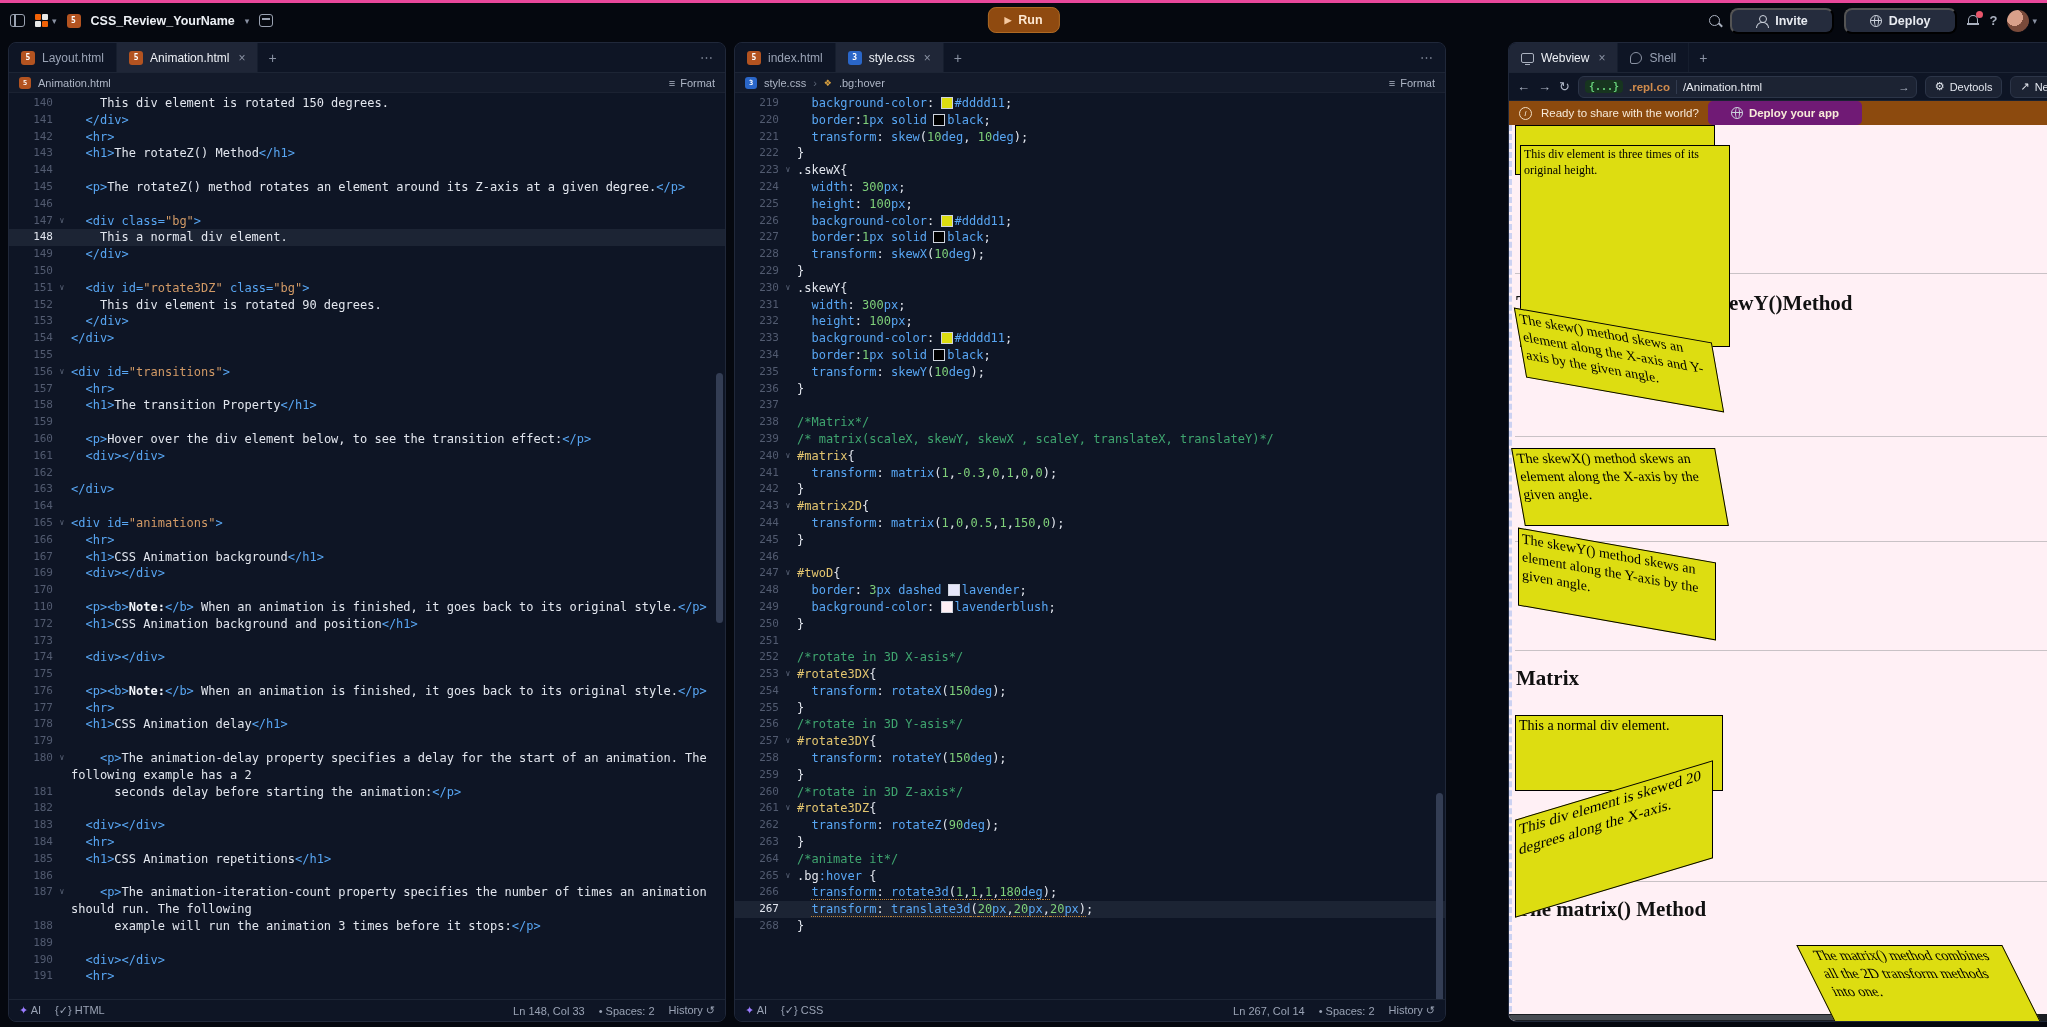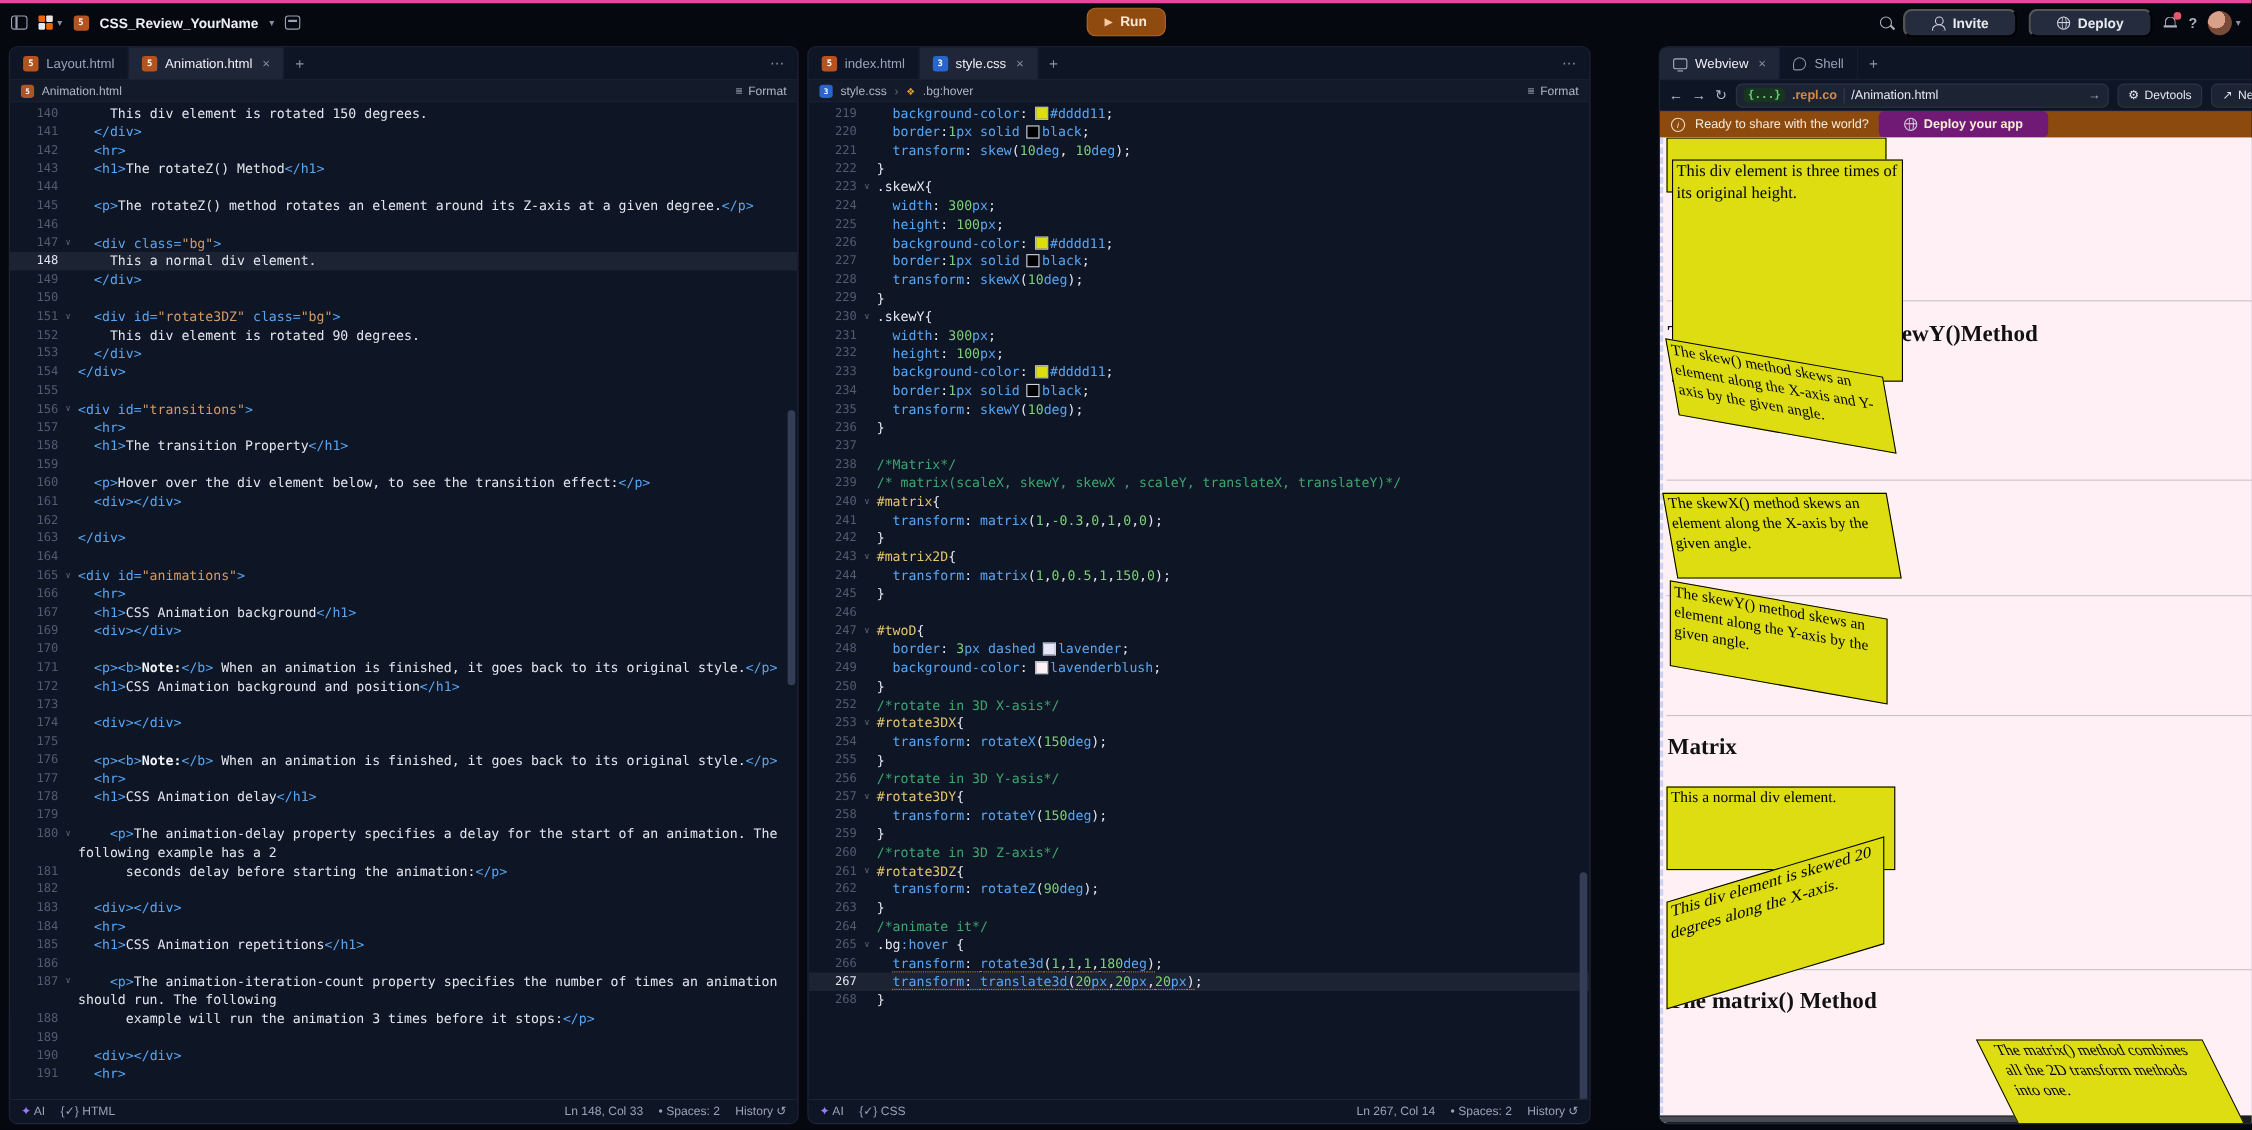--- a/index.html
+++ b/index.html
@@ -351,21 +351,21 @@
             <span class="gut">169</span>
             <span class="fold"></span>
             <span class="code"><span class="t">  &lt;div&gt;&lt;/div&gt;</span></span>
           </div>
           <div class="crow">
             <span class="gut">170</span>
             <span class="fold"></span>
             <span class="code"></span>
           </div>
           <div class="crow">
-            <span class="gut">171</span>
+            <span class="gut">110</span>
             <span class="fold"></span>
             <span class="code"><span class="t">  &lt;p&gt;&lt;b&gt;</span><span class="b">Note:</span><span class="t">&lt;/b&gt;</span><span class="w"> When an animation is finished, it goes back to its original style.</span><span class="t">&lt;/p&gt;</span></span>
           </div>
           <div class="crow">
             <span class="gut">172</span>
             <span class="fold"></span>
             <span class="code"><span class="t">  &lt;h1&gt;</span><span class="w">CSS Animation background and position</span><span class="t">&lt;/h1&gt;</span></span>
           </div>
           <div class="crow">
             <span class="gut">173</span>
@@ -665,20 +665,25 @@
             <span class="gut">249</span>
             <span class="fold"></span>
             <span class="code"><span class="t">  background-color</span><span class="w">: </span><span class="swatch" style="background: rgb(255, 240, 245);"></span><span class="t">lavenderblush</span><span class="w">;</span></span>
           </div>
           <div class="crow">
             <span class="gut">250</span>
             <span class="fold"></span>
             <span class="code"><span class="w">}</span></span>
           </div>
           <div class="crow">
+            <span class="gut">251</span>
+            <span class="fold"></span>
+            <span class="code"></span>
+          </div>
+          <div class="crow">
             <span class="gut">252</span>
             <span class="fold"></span>
             <span class="code"><span class="c">/*rotate in 3D X-asis*/</span></span>
           </div>
           <div class="crow">
             <span class="gut">253</span>
             <span class="fold">∨</span>
             <span class="code"><span class="y">#rotate3DX</span><span class="w">{</span></span>
           </div>
           <div class="crow">
@@ -810,21 +815,21 @@
           <span class="globe"></span>
           <span>Deploy your app</span>
         </span>
         <span class="bx">×</span>
       </div>
       <div class="wvpage">
         <div class="twoD" id="wv-page">
             <div class="pg-box" style="left: 3px; top: 0px; width: 200px; height: 50px;"></div>
             <div class="pg-hr" style="top: 148px;"></div>
             <div class="pg-h1" style="left: 4px; top: 166px;">The skew() , skewX() skewY()Method</div>
-            <div class="pg-box" style="left: 8px; top: 20px; width: 210px; height: 202px; font-size: 15px;">This div element is three times of its original height.</div>
+            <div class="pg-box" style="left: 8px; top: 20px; width: 210px; height: 202px; font-size: 12px;">This div element is three times of its original height.</div>
             <div class="pg-box" style="left: 8px; top: 200px; width: 198px; height: 70px; transform: skew(10deg, 10deg);">The skew() method skews an element along the X-axis and Y-axis by the given angle.</div>
             <div class="pg-hr" style="top: 311px;"></div>
             <div class="pg-box" style="left: 6px; top: 323px; width: 204px; height: 78px; transform: skewX(10deg);">The skewX() method skews an element along the X-axis by the given angle.</div>
             <div class="pg-hr" style="top: 416px;"></div>
             <div class="pg-hr" style="top: 525px;"></div>
             <div class="pg-box" style="left: 6px; top: 420px; width: 198px; height: 78px; transform: skewY(10deg);">The skewY() method skews an element along the Y-axis by the given angle.</div>
             <div class="pg-h1" style="left: 4px; top: 541px;">Matrix</div>
             <div class="pg-box" style="left: 3px; top: 590px; width: 208px; height: 76px;">This a normal div element.</div>
             <div class="pg-hr" style="top: 756px;"></div>
             <div class="pg-h1" style="left: 4px; top: 772px;">The matrix() Method</div>

